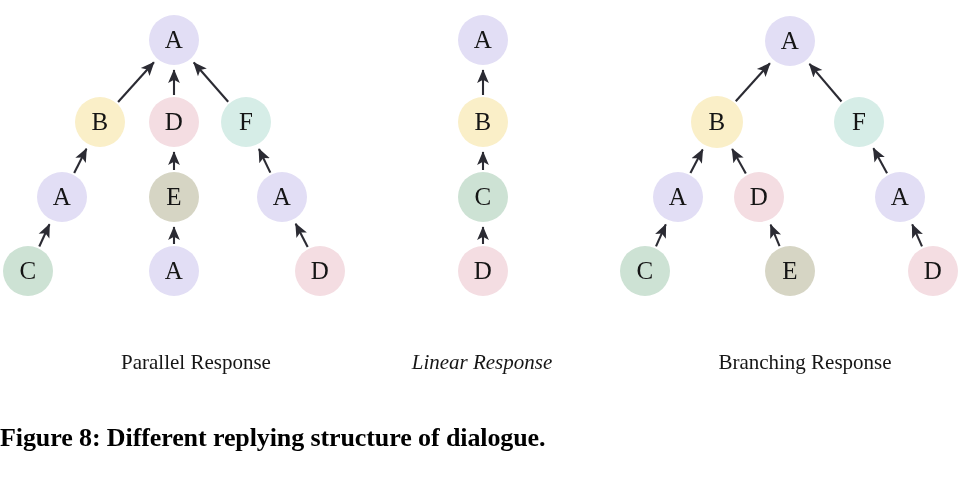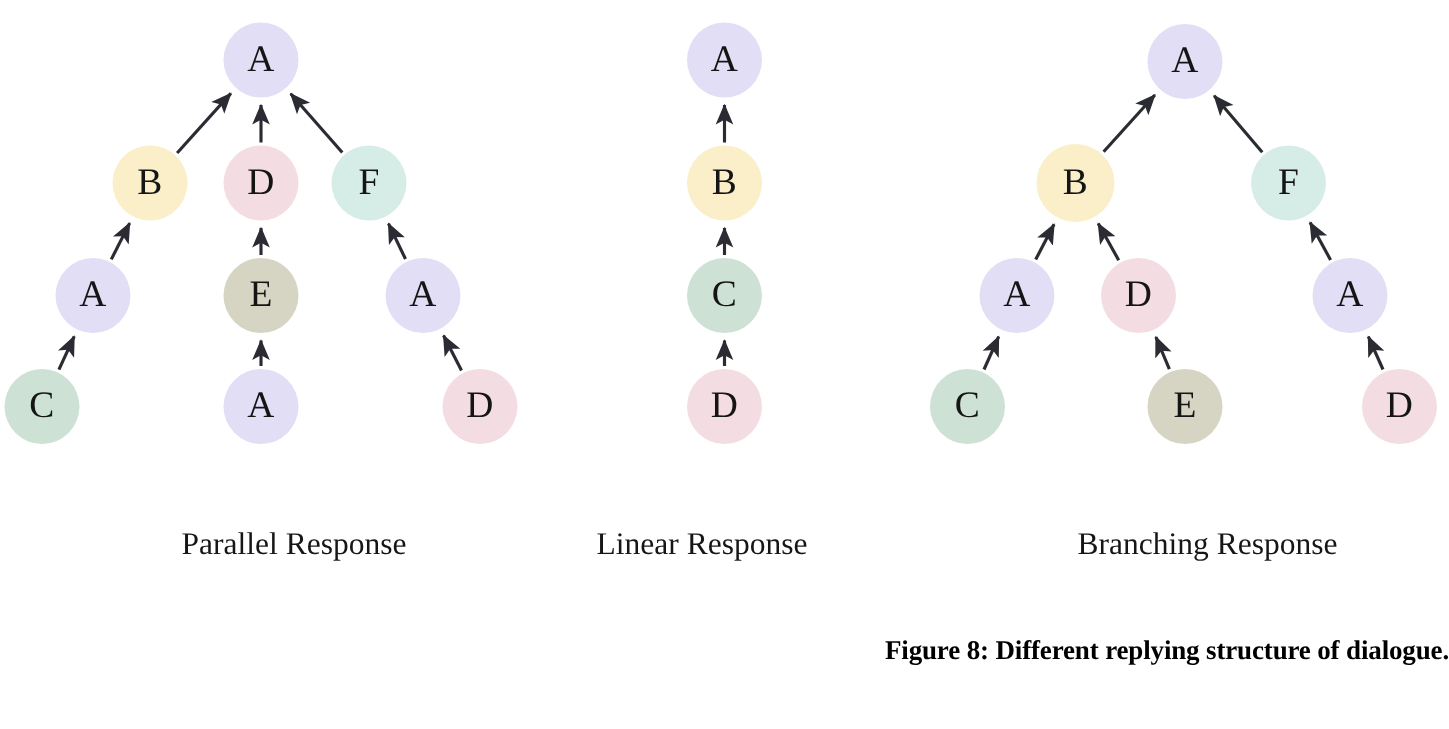--- a/index.html
+++ b/index.html
@@ -40,24 +40,24 @@
     font-size:21px;
     color:#161616;
     white-space:nowrap;
   }
 
   #figure-caption{
     position:absolute;
     left:0;
     top:423px;
     width:966px;
-    text-align:right;
+    text-align:left;
     font-family:"Liberation Serif", serif;
     font-weight:bold;
-    font-size:18px;
+    font-size:26px;
     color:#000000;
     white-space:nowrap;
     letter-spacing:-0.1px;
   }
 </style>
 </head>
 <body>
 
 <div id="figure-root">
 
@@ -158,19 +158,19 @@
       <div class="node" style="left: 765px; top: 246px; width: 50px; height: 50px; background: rgb(214, 213, 196);">
         <span class="node-label">E</span>
       </div>
       <div class="node" style="left: 908px; top: 246px; width: 50px; height: 50px; background: rgb(244, 221, 226);">
         <span class="node-label">D</span>
       </div>
     </div>
 
   <div class="diagram-layer" id="caption-layer">
       <div class="tree-caption" style="left: -4px; top: 350px; width: 400px;">Parallel Response</div>
-      <div class="tree-caption" style="left: 268px; top: 350px; width: 400px;">Linear Response</div>
+      <div class="tree-caption" style="left: 282px; top: 350px; width: 400px; font-style: italic;">Linear Response</div>
       <div class="tree-caption" style="left: 605px; top: 350px; width: 400px;">Branching Response</div>
     </div>
 
   <div id="figure-caption">Figure 8: Different replying structure of dialogue.</div>
 
 </div>
 
 </body></html>

